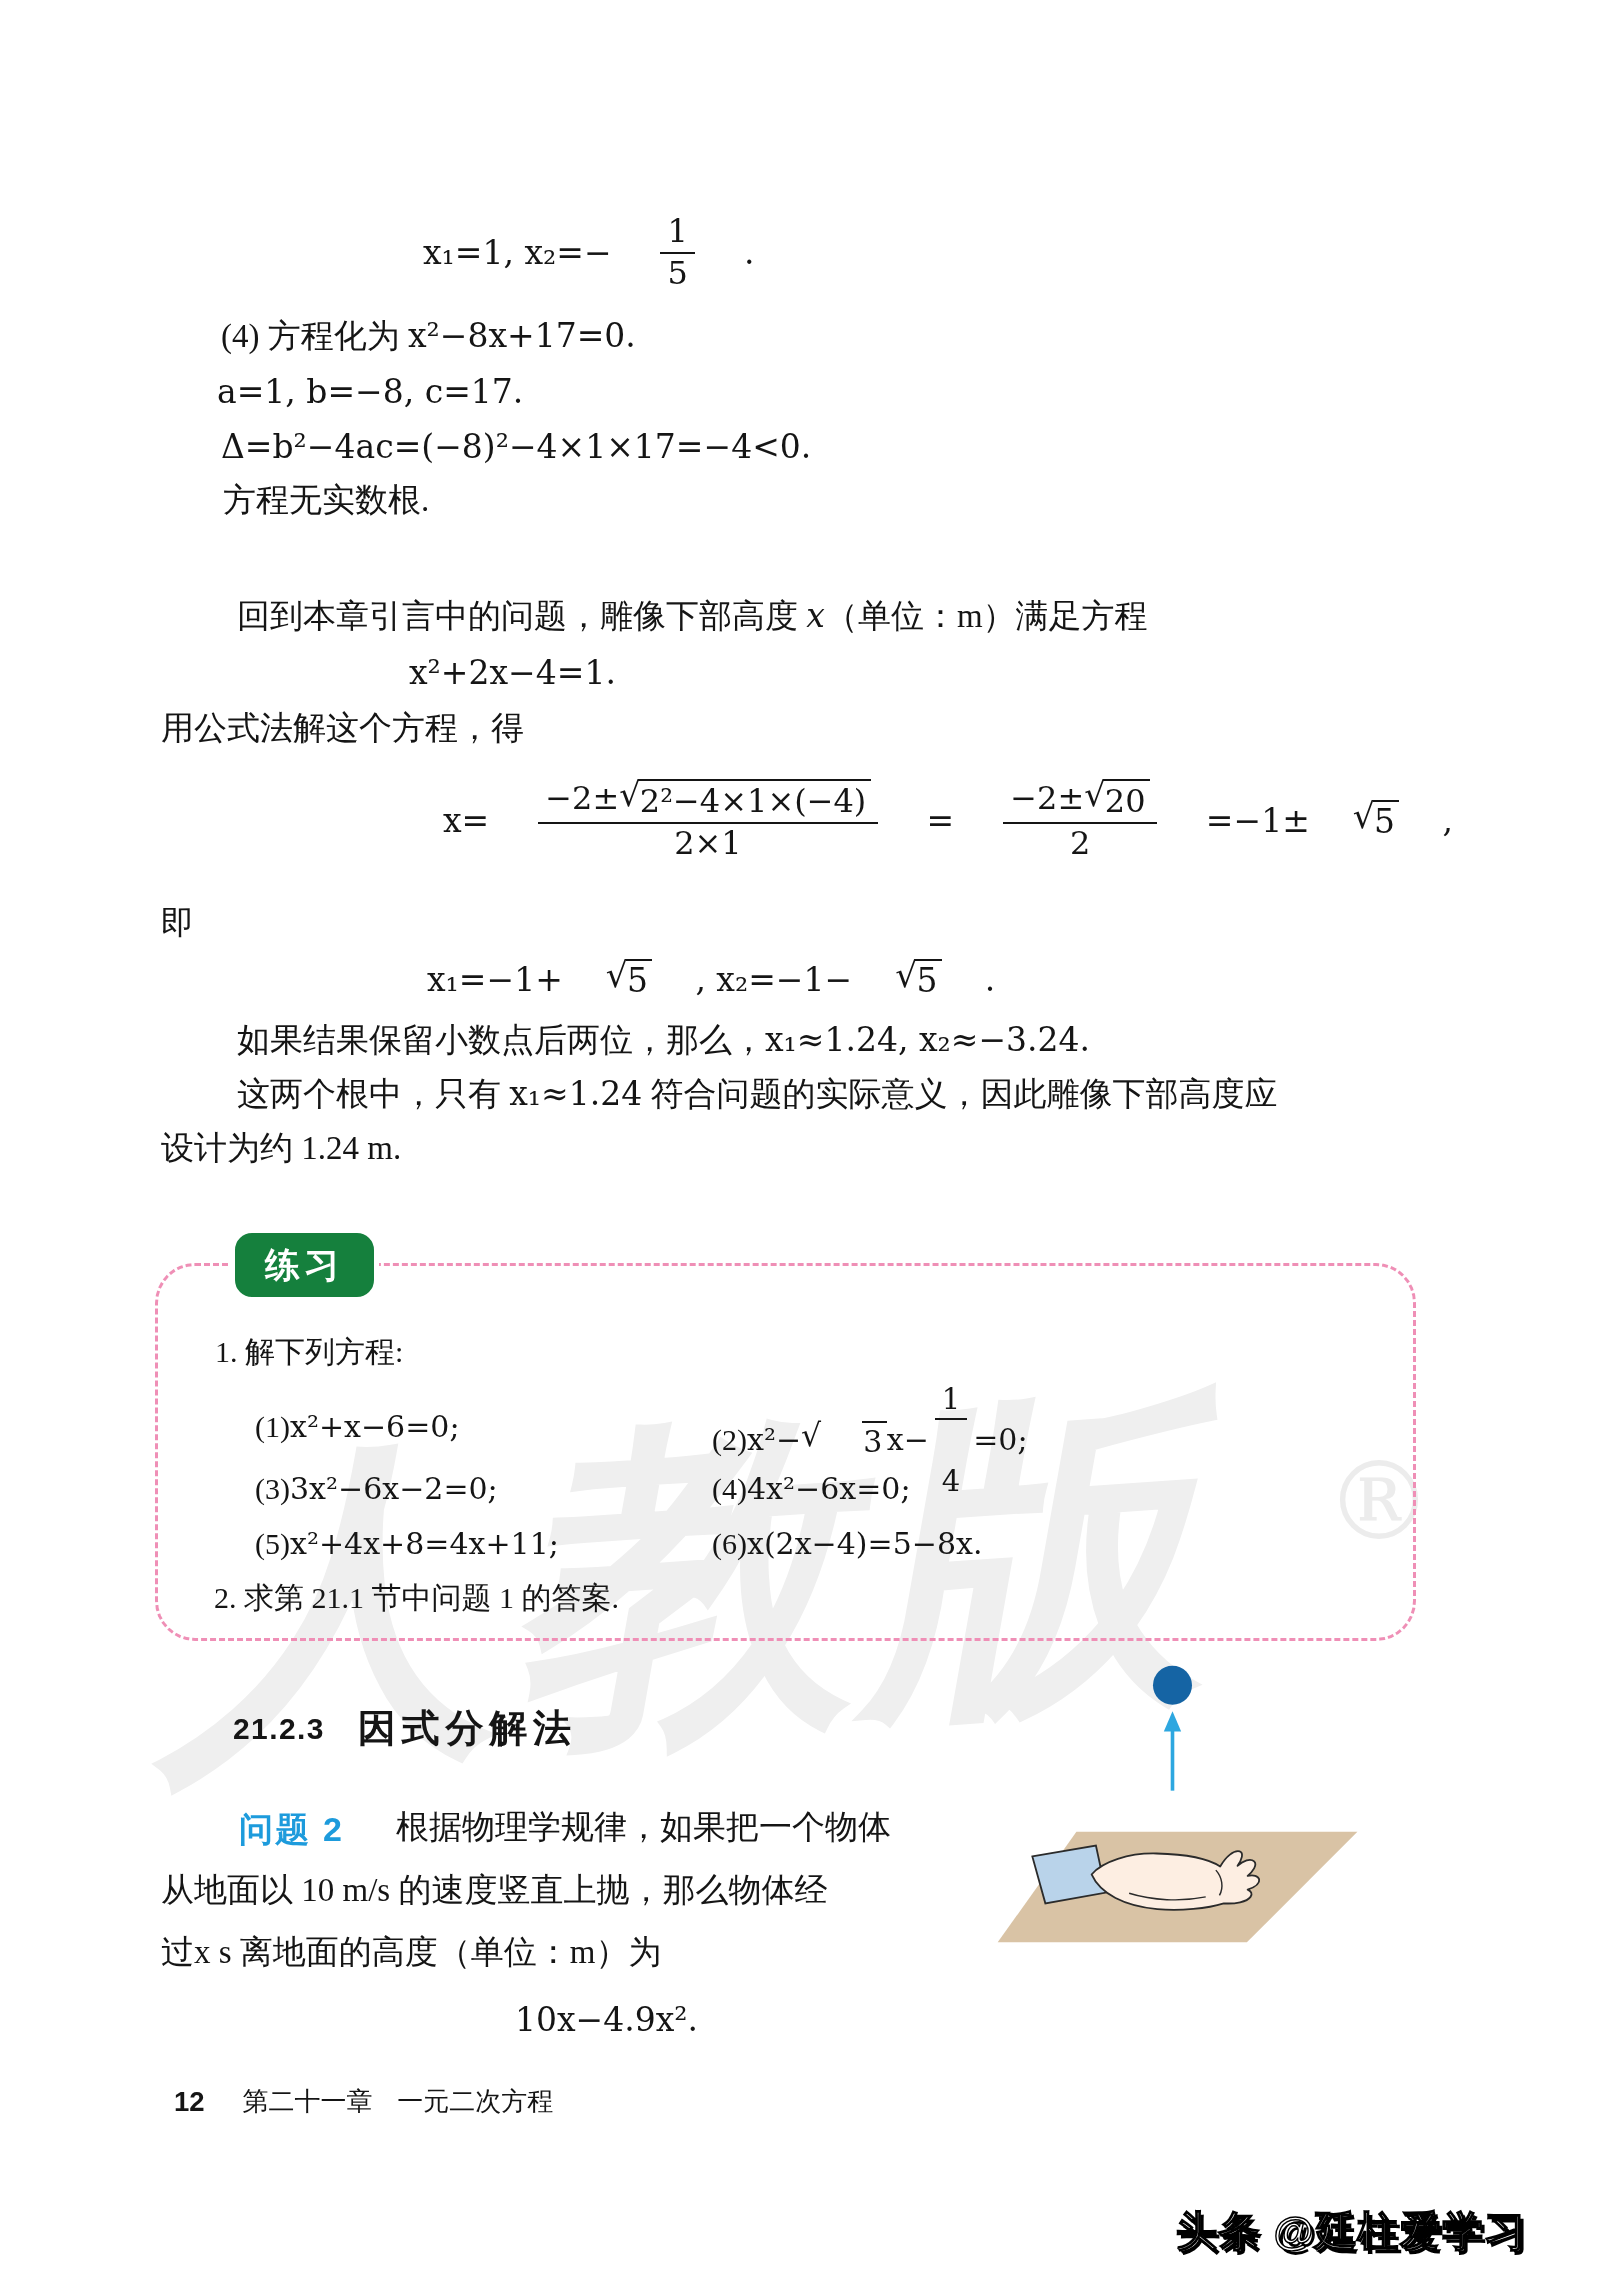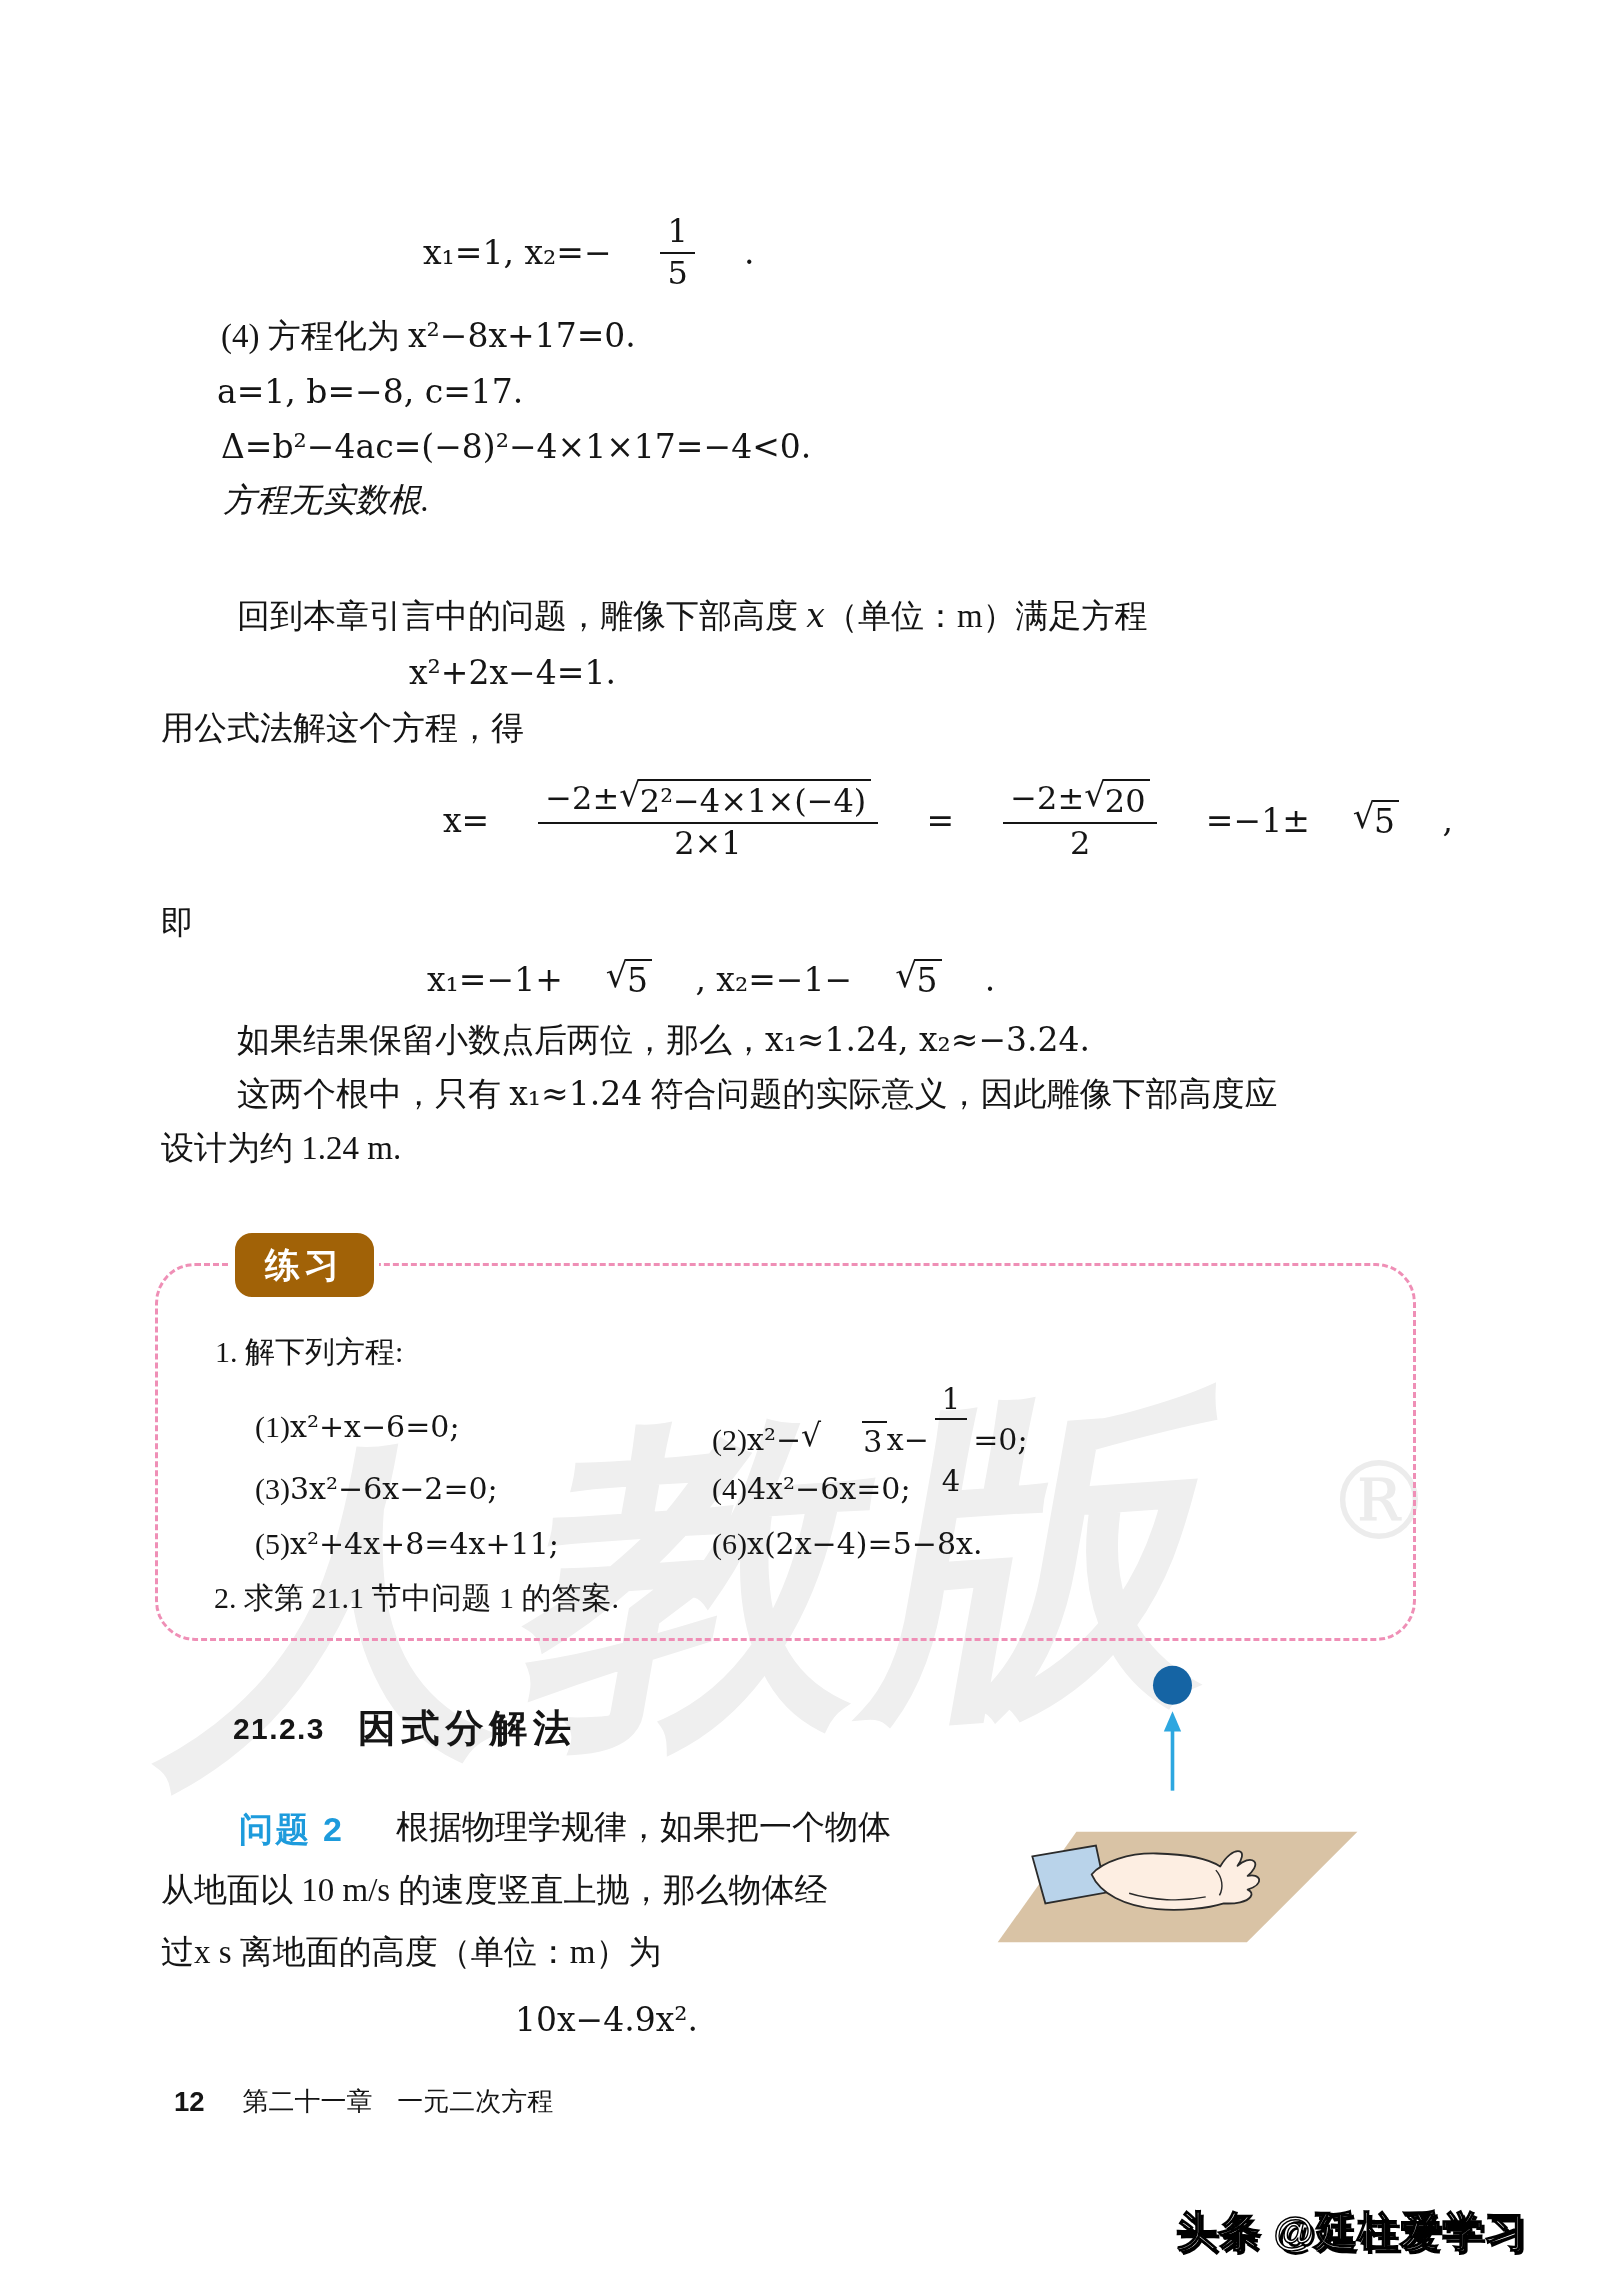--- a/index.html
+++ b/index.html
@@ -13,21 +13,21 @@
   .row{display:flex;align-items:center;}
   .frac{display:inline-flex;flex-direction:column;align-items:center;line-height:1.12;margin:0 5.8px;}
   .frac .fn{border-bottom:2.2px solid #151515;padding:0 7.2px 2.2px;}
   .frac .fd{padding-top:2.2px;}
   .sqrt{display:inline-flex;align-items:flex-start;}
   .sqrt .sg{line-height:1;font-size:1.05em;transform:translateY(-0.7px);}
   .sqrt .bd{border-top:2.2px solid #151515;line-height:1.15;padding:1.4px 4.3px 0 1.4px;margin-left:-2.2px;}
   
   .pbox{position:absolute;left:155px;top:1263px;width:1255px;height:372px;
         border:3.6px dashed #ef8fb6;border-radius:40px;z-index:1;}
-  .plabel{position:absolute;left:230px;top:1228px;z-index:3;background:#a16207;color:#fff;
+  .plabel{position:absolute;left:230px;top:1228px;z-index:3;background:#15803d;color:#fff;
           font-family:"Liberation Sans",sans-serif;font-weight:bold;font-size:35px;
           padding:8.7px 30px;border-radius:22px;border:5.8px solid #ffffff;letter-spacing:4.3px;}
   .sect-num{font-family:"Liberation Sans",sans-serif;font-weight:bold;font-size:30px;letter-spacing:1.4px;}
   .sect-title{font-family:"Liberation Sans",sans-serif;font-weight:bold;font-size:38px;letter-spacing:5.8px;margin-left:33px;}
   .plab2{color:#1d9bdc;font-family:"Liberation Sans",sans-serif;font-weight:bold;font-size:34px;letter-spacing:2.2px;}
   .wm{position:absolute;left:152px;top:1410px;z-index:0;color:#efefef;
       font-family:"DejaVu Serif",serif;font-style:italic;font-weight:bold;
       font-size:340px;letter-spacing:13px;transform:rotate(-4deg);line-height:1;}
   .wm-reg{position:absolute;left:1325px;top:1448px;z-index:0;color:#ececec;
       font-family:"DejaVu Serif",serif;font-size:108px;line-height:1;}
@@ -51,21 +51,21 @@
     <span class="fd">5</span>
   </span>
   <span>.</span>
 </div>
 
 <div class="t c" style="left:221px;top:316px;">
   <span>(4) 方程化为 </span><span class="m">x²−8x+17=0.</span>
 </div>
 <div class="t m" style="left:217px;top:372px;">a=1, b=−8, c=17.</div>
 <div class="t m" style="left:221px;top:427px;">Δ=b²−4ac=(−8)²−4×1×17=−4&lt;0.</div>
-<div class="t c" style="left:223px;top:481px;font-style:italic;">方程无实数根.</div>
+<div class="t c" style="left:223px;top:481px;">方程无实数根.</div>
 
 <div class="t c" style="left:237px;top:596px;">
   <span>回到本章引言中的问题，雕像下部高度 </span><span class="m" style="font-style:italic;">x</span><span>（单位：m）满足方程</span>
 </div>
 <div class="t m" style="left:409px;top:653px;">x²+2x−4=1.</div>
 <div class="t c" style="left:161px;top:709px;">用公式法解这个方程，得</div>
 
 <div class="t row m" style="left:443px;top:752px;height:137px;">
   <span>x=</span>
   <span class="frac" style="font-size:32px;">

